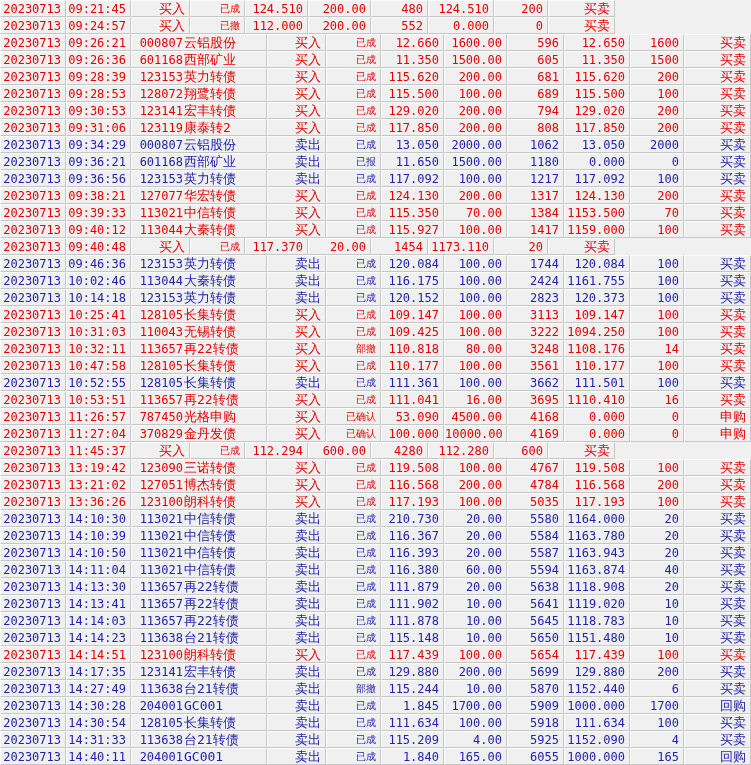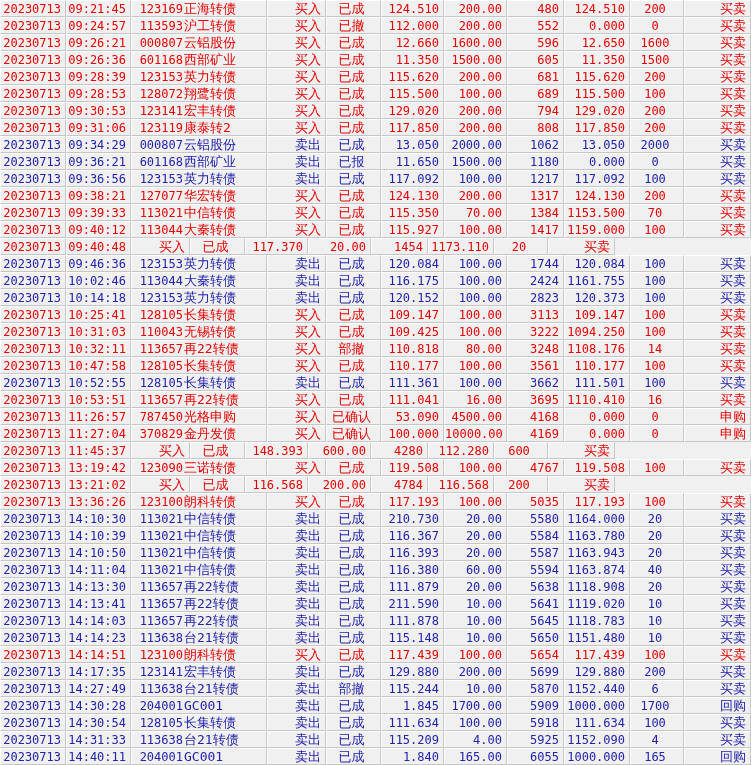--- a/index.html
+++ b/index.html
@@ -18,57 +18,49 @@
     border-right:1px solid var(--dark,#c6c6c6);
     font-size:12px;line-height:14px;padding:1px 4px 0 0;
     text-align:right;white-space:nowrap;overflow:visible;
   }
   .c-date{width:66px;}
   .c-time{width:65px;}
   .c-sec{width:136px;display:flex;padding-right:0;}
   .c-sec .code{flex:0 0 51px;text-align:right;}
   .c-sec .name{flex:1 1 auto;text-align:left;padding-left:1px;font-size:13px;}
   .c-side{width:59px;font-size:13px;}
-  .c-status{width:55px;font-size:13px;text-align:center;}
+  .c-status{width:55px;font-size:10px;}
   .c-price{width:63px;}
   .c-qty{width:63px;}
   .c-seq{width:57px;}
   .c-dprice{width:66px;}
-  .c-dqty{width:54px;text-align:center;}
+  .c-dqty{width:54px;}
   .c-act{width:67px;font-size:13px;cursor:pointer;}
   .row.buy{color:var(--buy,#e60000);}
   .row.sell{color:var(--sell,#2222aa);}
 </style>
 </head>
 <body>
 
 <div id="deal-table">
     <div class="row buy">
     <div class="cell c-date">20230713</div>
     <div class="cell c-time">09:21:45</div>
-    <div class="cell c-sec">
-      <span class="code">123169</span>
-      <span class="name">正海转债</span>
-    </div>
     <div class="cell c-side">买入</div>
     <div class="cell c-status">已成</div>
     <div class="cell c-price">124.510</div>
     <div class="cell c-qty">200.00</div>
     <div class="cell c-seq">480</div>
     <div class="cell c-dprice">124.510</div>
     <div class="cell c-dqty">200</div>
     <div class="cell c-act">买卖</div>
   </div>
     <div class="row buy">
     <div class="cell c-date">20230713</div>
     <div class="cell c-time">09:24:57</div>
-    <div class="cell c-sec">
-      <span class="code">113593</span>
-      <span class="name">沪工转债</span>
-    </div>
     <div class="cell c-side">买入</div>
     <div class="cell c-status">已撤</div>
     <div class="cell c-price">112.000</div>
     <div class="cell c-qty">200.00</div>
     <div class="cell c-seq">552</div>
     <div class="cell c-dprice">0.000</div>
     <div class="cell c-dqty">0</div>
     <div class="cell c-act">买卖</div>
   </div>
     <div class="row buy">
@@ -449,21 +441,21 @@
     <div class="cell c-seq">4169</div>
     <div class="cell c-dprice">0.000</div>
     <div class="cell c-dqty">0</div>
     <div class="cell c-act">申购</div>
   </div>
     <div class="row buy">
     <div class="cell c-date">20230713</div>
     <div class="cell c-time">11:45:37</div>
     <div class="cell c-side">买入</div>
     <div class="cell c-status">已成</div>
-    <div class="cell c-price">148.393</div>
+    <div class="cell c-price">112.294</div>
     <div class="cell c-qty">600.00</div>
     <div class="cell c-seq">4280</div>
     <div class="cell c-dprice">112.280</div>
     <div class="cell c-dqty">600</div>
     <div class="cell c-act">买卖</div>
   </div>
     <div class="row buy">
     <div class="cell c-date">20230713</div>
     <div class="cell c-time">13:19:42</div>
     <div class="cell c-sec">
@@ -475,20 +467,24 @@
     <div class="cell c-price">119.508</div>
     <div class="cell c-qty">100.00</div>
     <div class="cell c-seq">4767</div>
     <div class="cell c-dprice">119.508</div>
     <div class="cell c-dqty">100</div>
     <div class="cell c-act">买卖</div>
   </div>
     <div class="row buy">
     <div class="cell c-date">20230713</div>
     <div class="cell c-time">13:21:02</div>
+    <div class="cell c-sec">
+      <span class="code">127051</span>
+      <span class="name">博杰转债</span>
+    </div>
     <div class="cell c-side">买入</div>
     <div class="cell c-status">已成</div>
     <div class="cell c-price">116.568</div>
     <div class="cell c-qty">200.00</div>
     <div class="cell c-seq">4784</div>
     <div class="cell c-dprice">116.568</div>
     <div class="cell c-dqty">200</div>
     <div class="cell c-act">买卖</div>
   </div>
     <div class="row buy">
@@ -589,21 +585,21 @@
   </div>
     <div class="row sell">
     <div class="cell c-date">20230713</div>
     <div class="cell c-time">14:13:41</div>
     <div class="cell c-sec">
       <span class="code">113657</span>
       <span class="name">再22转债</span>
     </div>
     <div class="cell c-side">卖出</div>
     <div class="cell c-status">已成</div>
-    <div class="cell c-price">211.590</div>
+    <div class="cell c-price">111.902</div>
     <div class="cell c-qty">10.00</div>
     <div class="cell c-seq">5641</div>
     <div class="cell c-dprice">1119.020</div>
     <div class="cell c-dqty">10</div>
     <div class="cell c-act">买卖</div>
   </div>
     <div class="row sell">
     <div class="cell c-date">20230713</div>
     <div class="cell c-time">14:14:03</div>
     <div class="cell c-sec">

